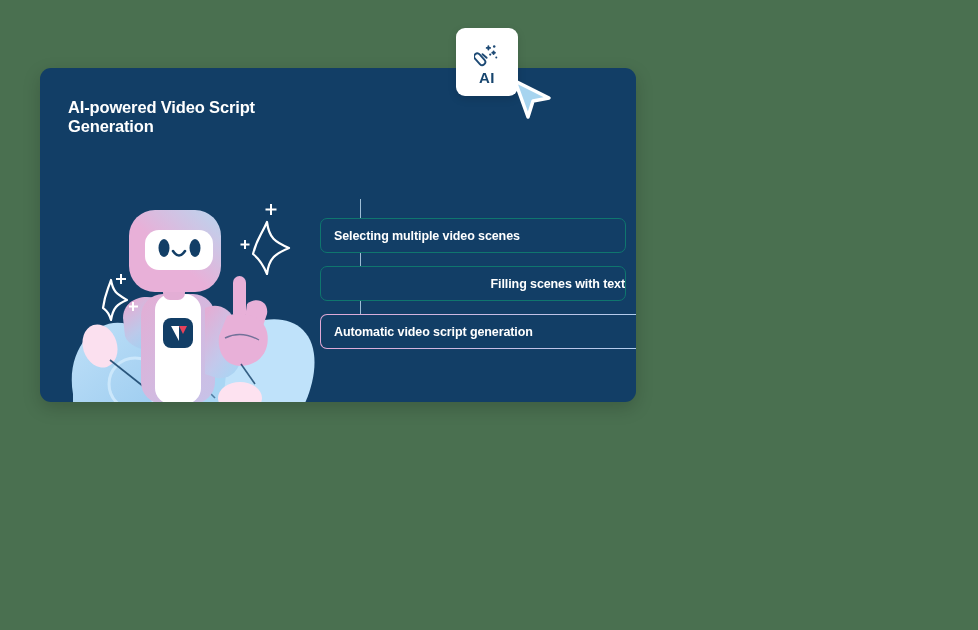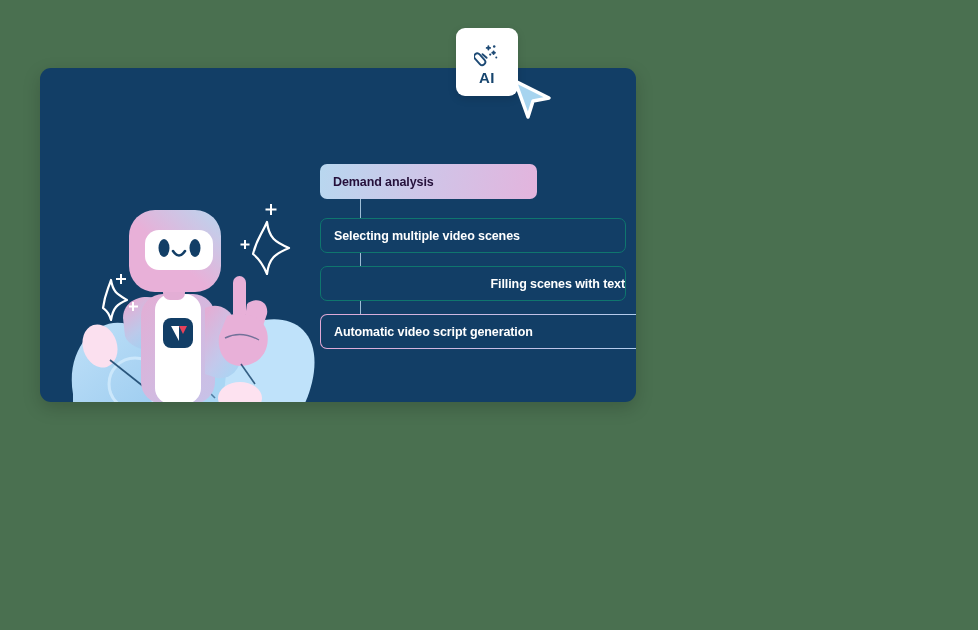--- a/index.html
+++ b/index.html
@@ -119,20 +119,22 @@
     position:absolute;
     left:508px; top:76px;
     width:46px; height:44px;
   }
 </style>
 </head>
 <body>
 
 <div id="card">
 
+  <div id="card-title">AI-powered Video Script
+Generation</div>
 
   <svg id="illustration" viewBox="0 0 280 205">
     <defs>
       <linearGradient id="gHead" x1="0" y1="1" x2="1" y2="0">
         <stop offset="0.45" stop-color="#e8b0d8"></stop>
         <stop offset="1" stop-color="#b9d6ef"></stop>
       </linearGradient>
       <linearGradient id="gArmL" x1="0" y1="0.2" x2="0.55" y2="1">
         <stop offset="0" stop-color="#e3aed5"></stop>
         <stop offset="0.55" stop-color="#bcc9ea"></stop>
@@ -219,23 +221,20 @@
     <g stroke="#ffffff" fill="none" stroke-width="2.2" stroke-linejoin="round">
       <path d="M198 56 C202 40 206 38 212 24 C214 40 220 44 234 50
                C220 56 214 60 212 76 C207 64 203 60 198 56 Z"></path>
       <path d="M216 6 l0 11 M210.5 11.5 l11 0" stroke-width="2"></path>
       <path d="M190 42 l0 9 M185.5 46.5 l9 0" stroke-width="2"></path>
     </g>
   </svg>
 
   <div id="flow">
 
-    <div class="step step-0">
-      <span class="lbl">Demand analysis</span>
-    </div>
     <div class="connector c0"></div>
 
     <div class="step step-1">
       <span class="lbl">Selecting multiple video scenes</span>
     </div>
     <div class="connector c1"></div>
 
     <div class="step step-2">
       <span class="lbl">Filling scenes with text</span>
     </div>

